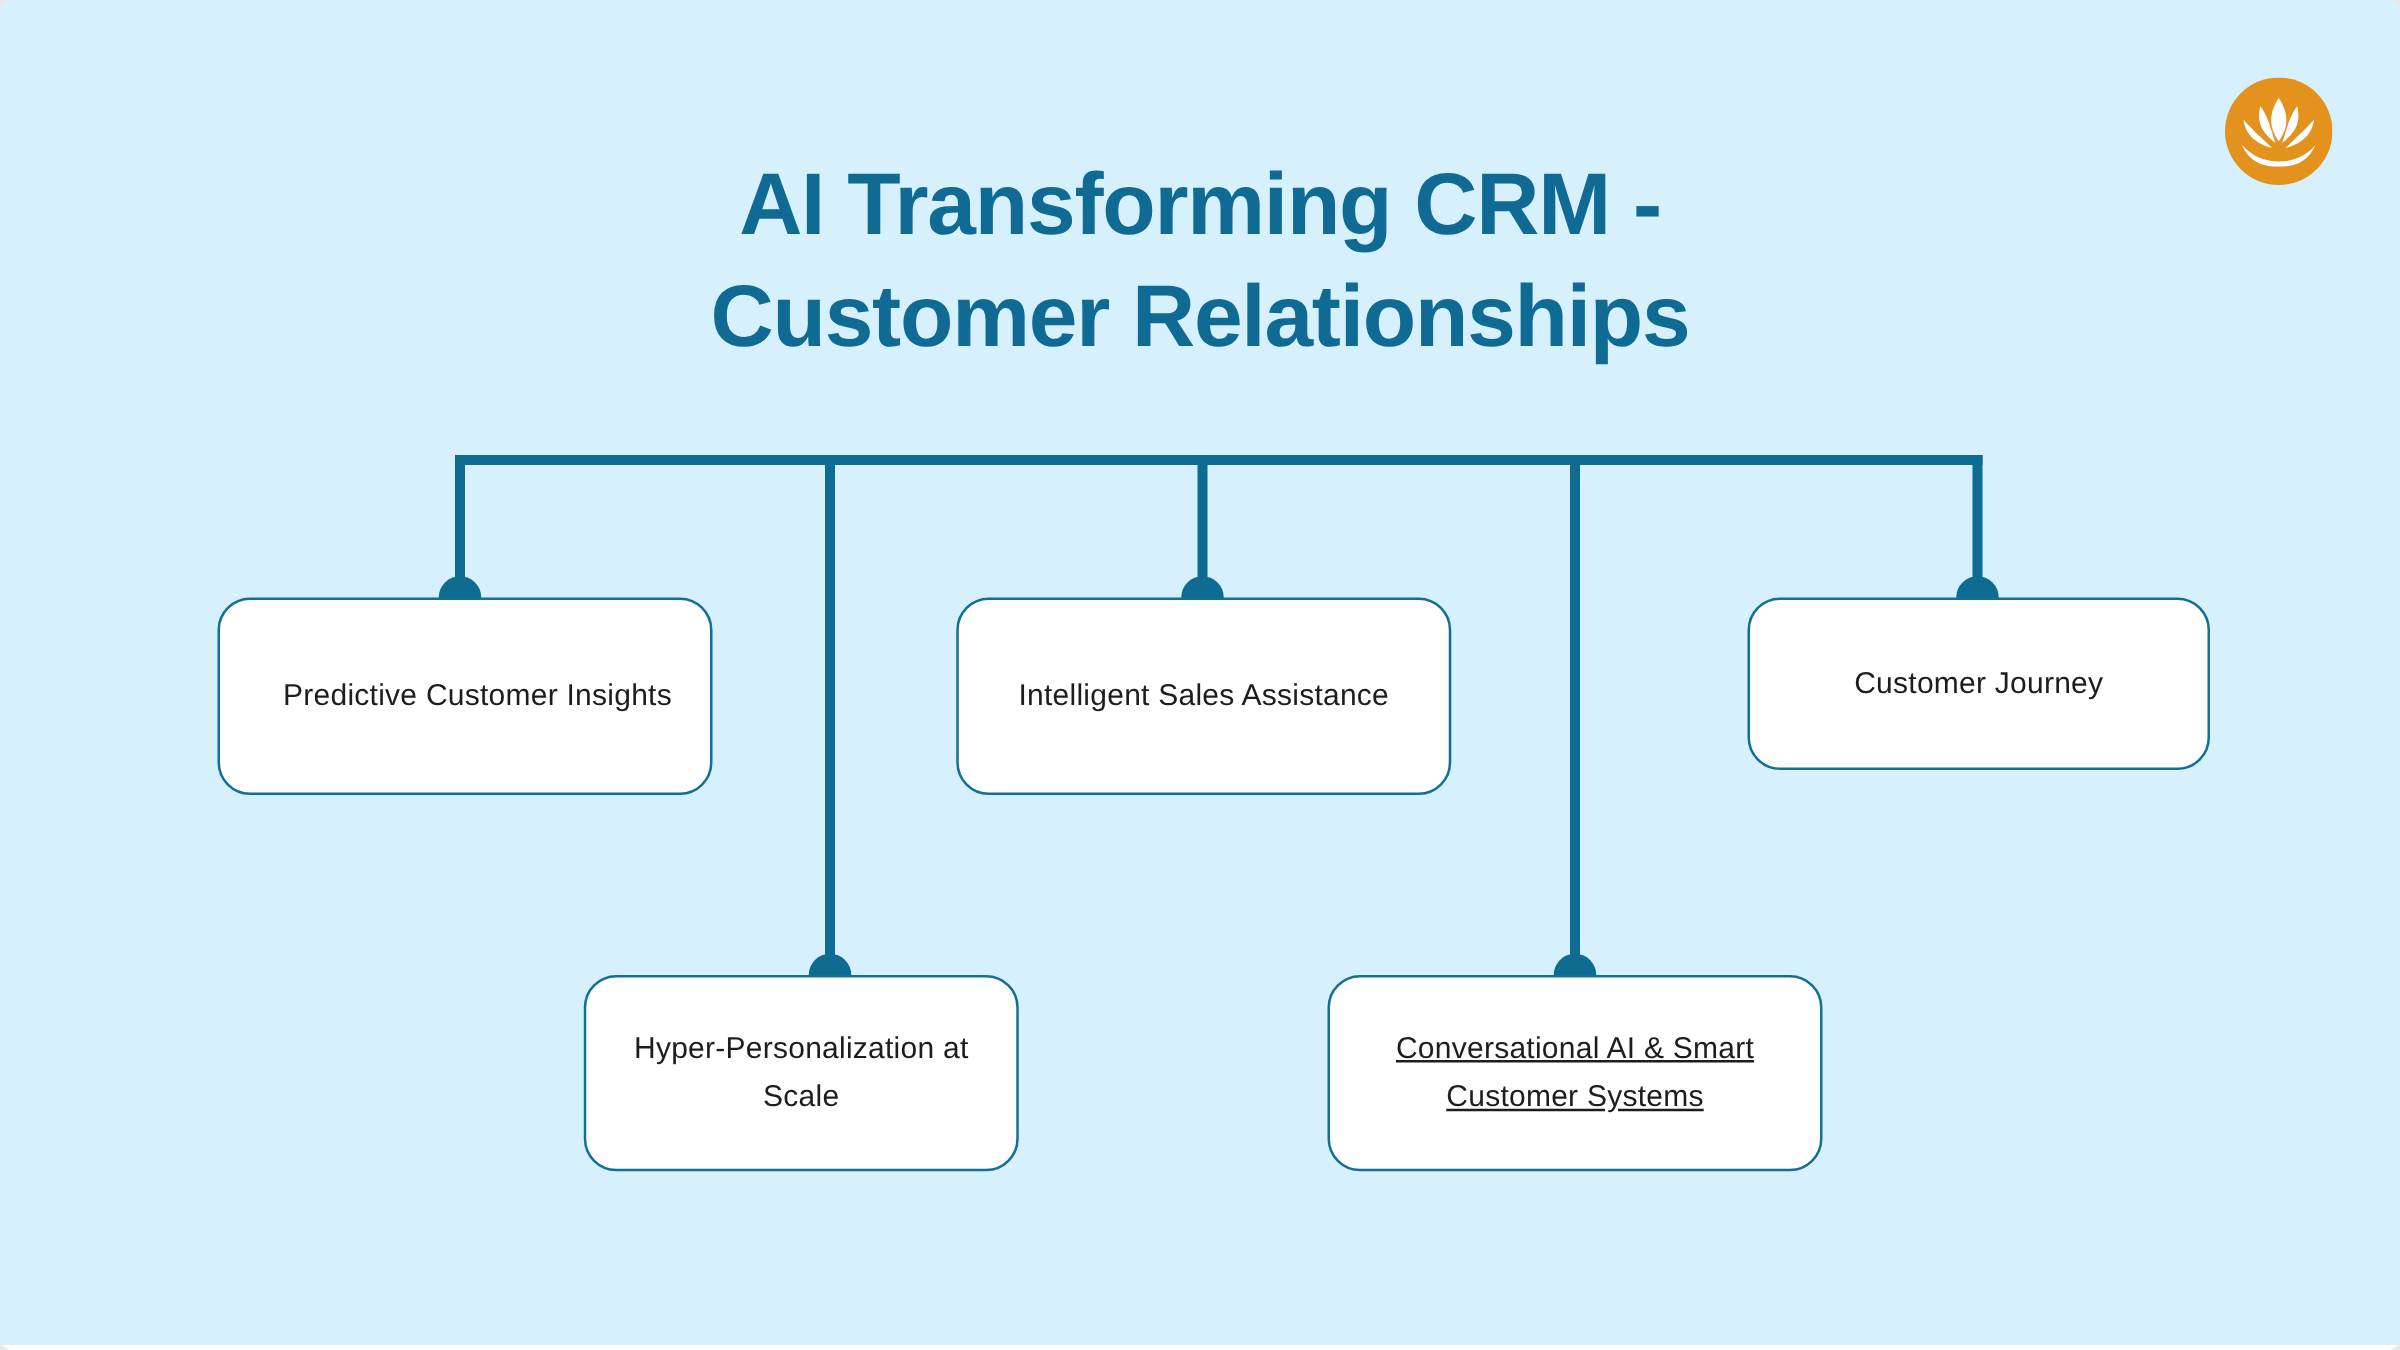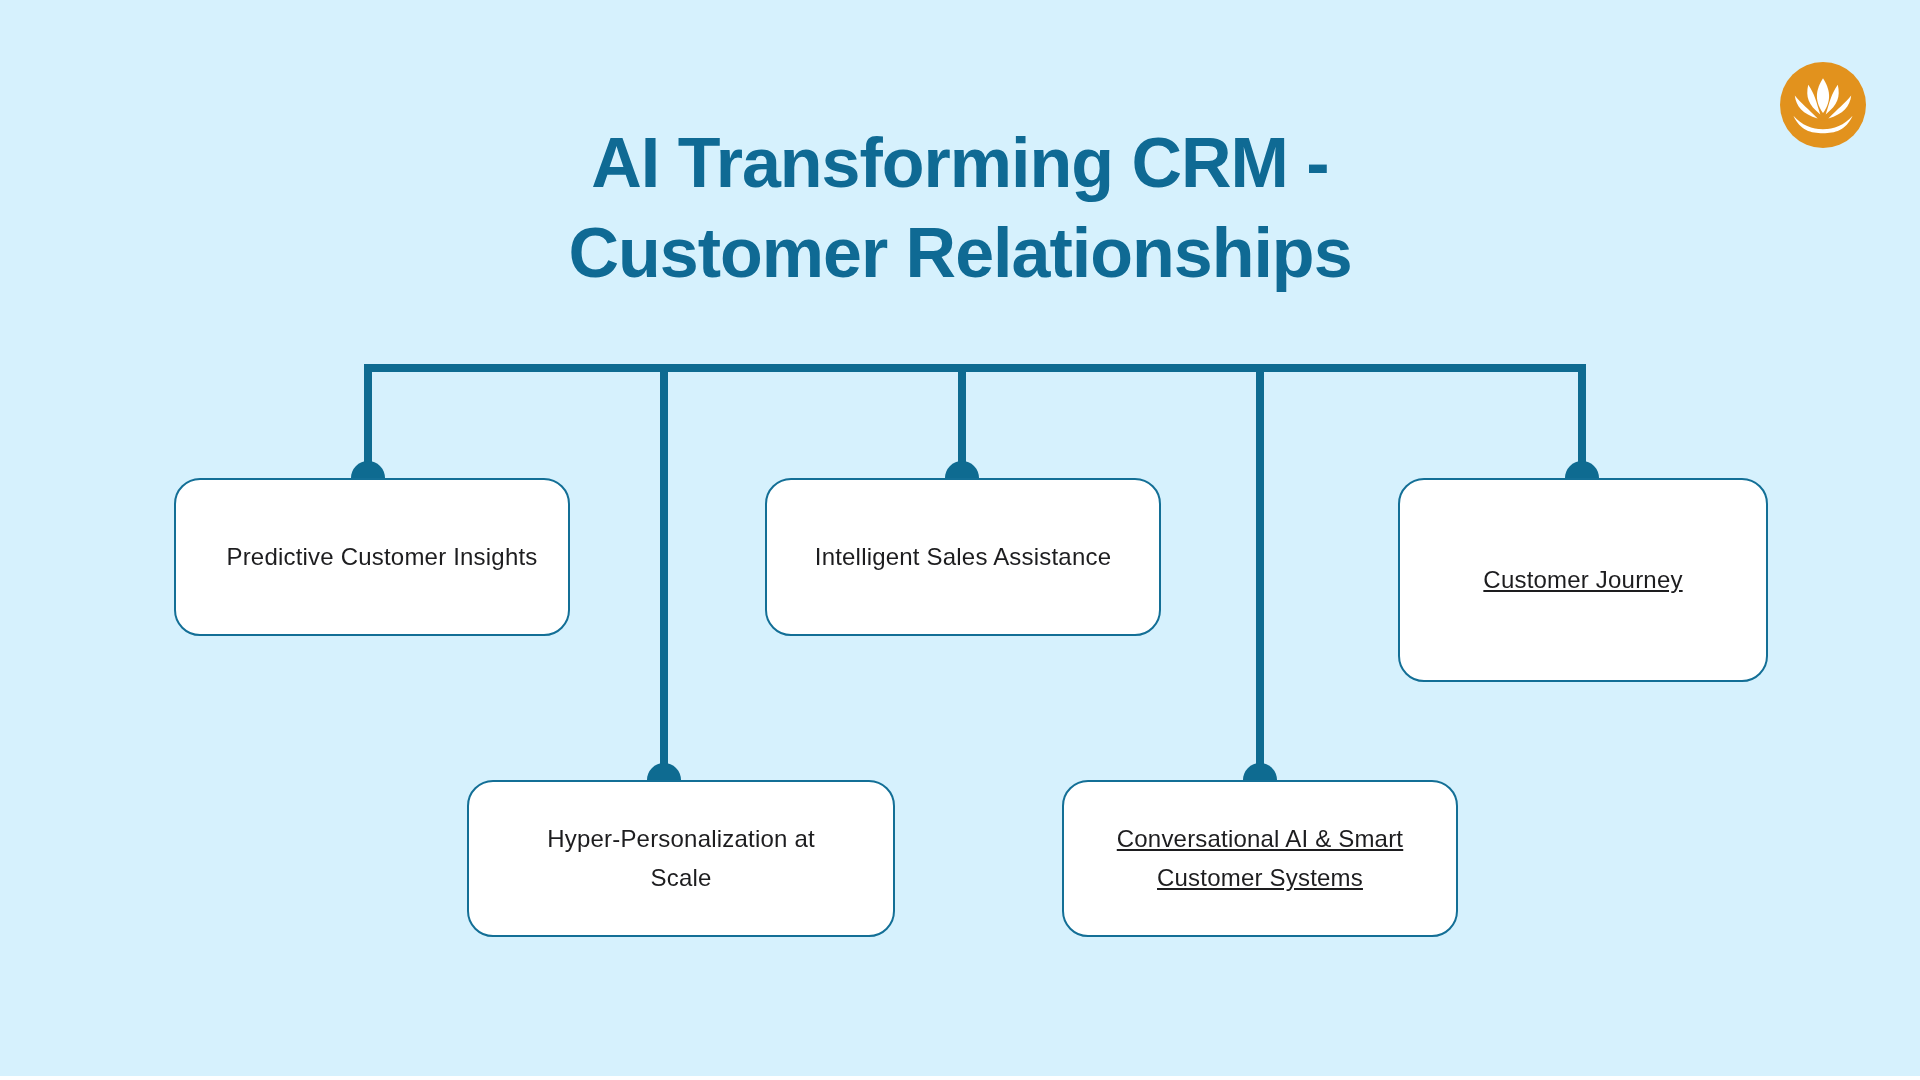--- a/index.html
+++ b/index.html
@@ -16,20 +16,21 @@
   body{
     font-family:"Liberation Sans","DejaVu Sans",sans-serif;
     background:#e8e8e8;
   }
   .stage{
     position:relative;
     width:1920px;
     height:1080px;
     background:var(--page-bg);
     overflow:hidden;
+    border-radius:10px;
   }
   
   .title{
     position:absolute;
     left:0; top:118px;
     width:1920px;
     margin:0;
     text-align:center;
     color:var(--title-color);
     font-size:70px;
@@ -85,22 +86,22 @@
     text-align:center;
     color:var(--node-text);
     font-size:24px;
     font-weight:500;
     letter-spacing:0.2px;
     line-height:1.6;
   }
   .node span{display:block; white-space:nowrap;}
   .node-1{left:174px;  top:478px; width:396px; height:158px;padding-left:20px;}
   .node-2{left:765px;  top:478px; width:396px; height:158px;justify-content:center;}
-  .node-3{left:1398px; top:478px; width:370px; height:204px;text-decoration:underline;}
-  .node-4{left:467px;  top:780px; width:428px; height:157px;}
+  .node-3{left:1398px; top:478px; width:370px; height:138px;}
+  .node-4{left:467px;  top:780px; width:348px; height:157px;}
   .node-5{left:1062px; top:780px; width:396px; height:157px;text-decoration:underline;}
   
   .bottom-strip{
     position:absolute;
     left:0; bottom:0;
     width:1920px; height:4px;
     background:#ffffff;
     z-index:4;
   }
 </style>

